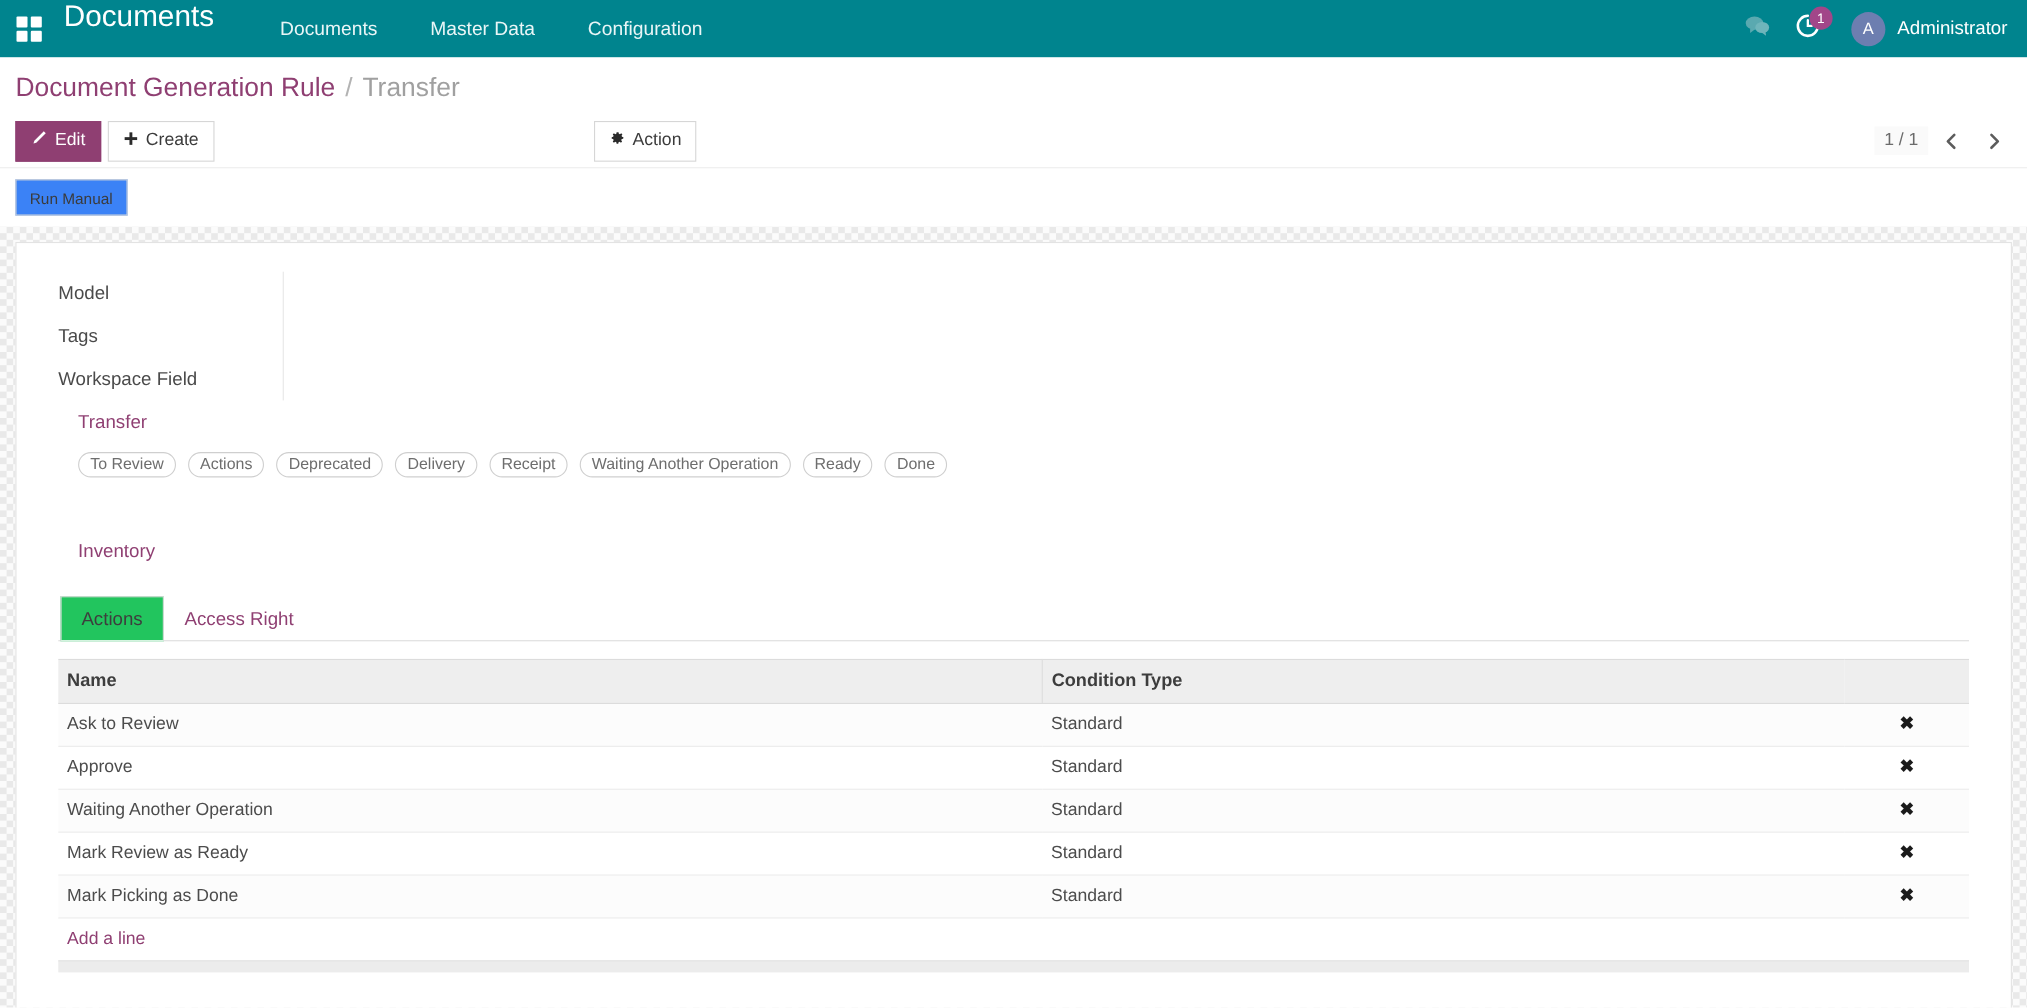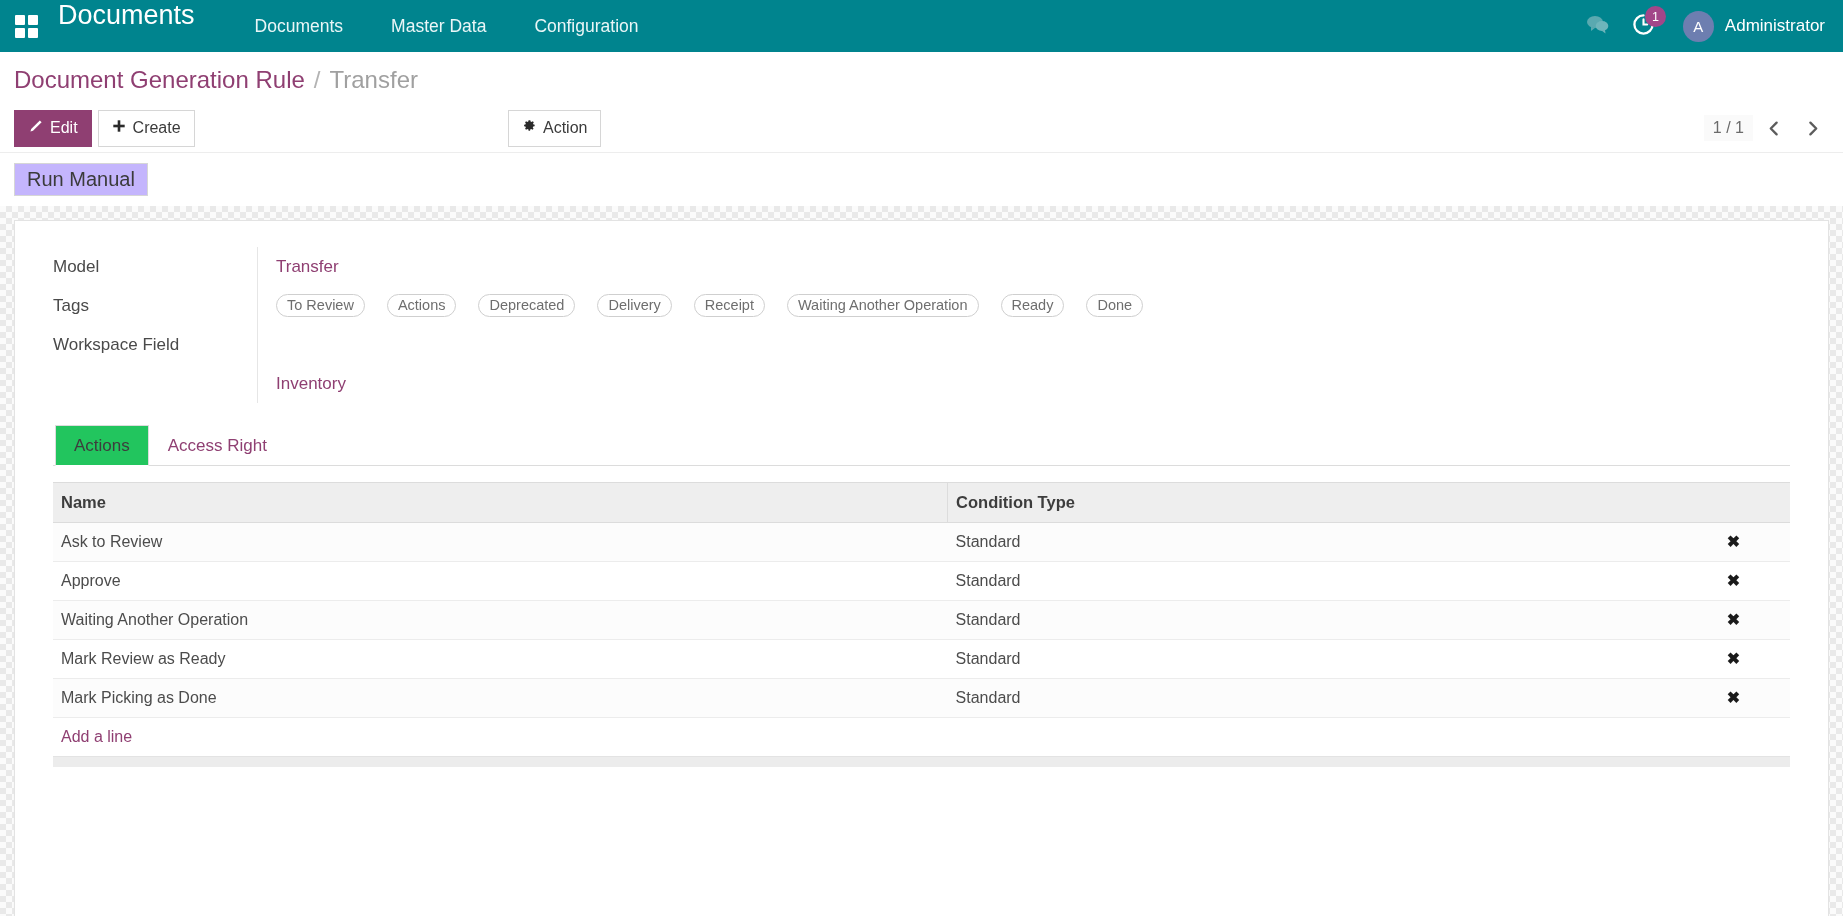--- a/index.html
+++ b/index.html
@@ -117,44 +117,44 @@
     cursor: pointer;
     border-radius: 0;
     font-family: "Liberation Sans", sans-serif;
   }
   .btn.primary {
     background: #8f3f72;
     border-color: #8f3f72;
     color: #ffffff;
   }
   .btn-group { display: flex; gap: 6px; }
-  .action-wrap { position: absolute; left: 508px; }
+  .action-wrap { position: absolute; left: 540px; }
   .pager {
     margin-left: auto;
     display: flex; align-items: center; gap: 4px;
     color: #6b6b6b;
   }
   .pager-count { font-size: 16px; padding: 4px 9px; background: #fafafa; }
   .pager-btn {
     width: 34px; height: 32px;
     display: flex; align-items: center; justify-content: center;
     cursor: pointer;
     color: #5c5c5c;
   }
 
   
   .statusbar {
     border-top: 1px solid #ededed;
     padding: 10px 0 10px 14px;
     background: #ffffff;
   }
   .btn-run {
-    font-size: 20px;
+    font-size: 14px;
     border: 1px solid #d6d6d6;
-    background: #c4b5fd;
+    background: #3b82f6;
     color: #3b3b3b;
     height: 33px;
     padding: 0 12px;
     cursor: pointer;
     font-family: "Liberation Sans", sans-serif;
   }
 
   
   .content-area {
     background:
@@ -167,39 +167,39 @@
     background: #ffffff;
     border: 1px solid #e3e3e3;
     margin: 0 14px;
     height: 100%;
     padding: 26px 38px 0 38px;
     box-shadow: 0 1px 2px rgba(0,0,0,0.03);
     overflow: hidden;
   }
 
   
-  .form-group { display: flex; margin-bottom: 6px; }
+  .form-group { display: flex; margin-bottom: 6px; flex-direction: column; }
   .form-col { flex: 0 0 auto; }
   .labels-col {
     width: 205px;
     padding-right: 12px;
     border-right: 1px solid #e6e6e6;
   }
   .values-col { padding-left: 18px; flex: 1; }
   .field-row { height: 39px; display: flex; align-items: center; }
   .field-label {
     font-size: 17px;
     color: #4a4a4a;
   }
   .field-val-link {
     font-size: 17px;
     color: #8f3f72;
     cursor: pointer;
   }
-  .tags { display: flex; flex-wrap: wrap; gap: 22px; align-items: center; }
+  .tags { display: flex; flex-wrap: wrap; gap: 11px; align-items: center; }
   .tag {
     border: 1px solid #cfcfcf;
     border-radius: 12px;
     padding: 2px 10px 3px 10px;
     font-size: 14.5px;
     color: #6e6e6e;
     background: #fff;
     white-space: nowrap;
     cursor: pointer;
   }

